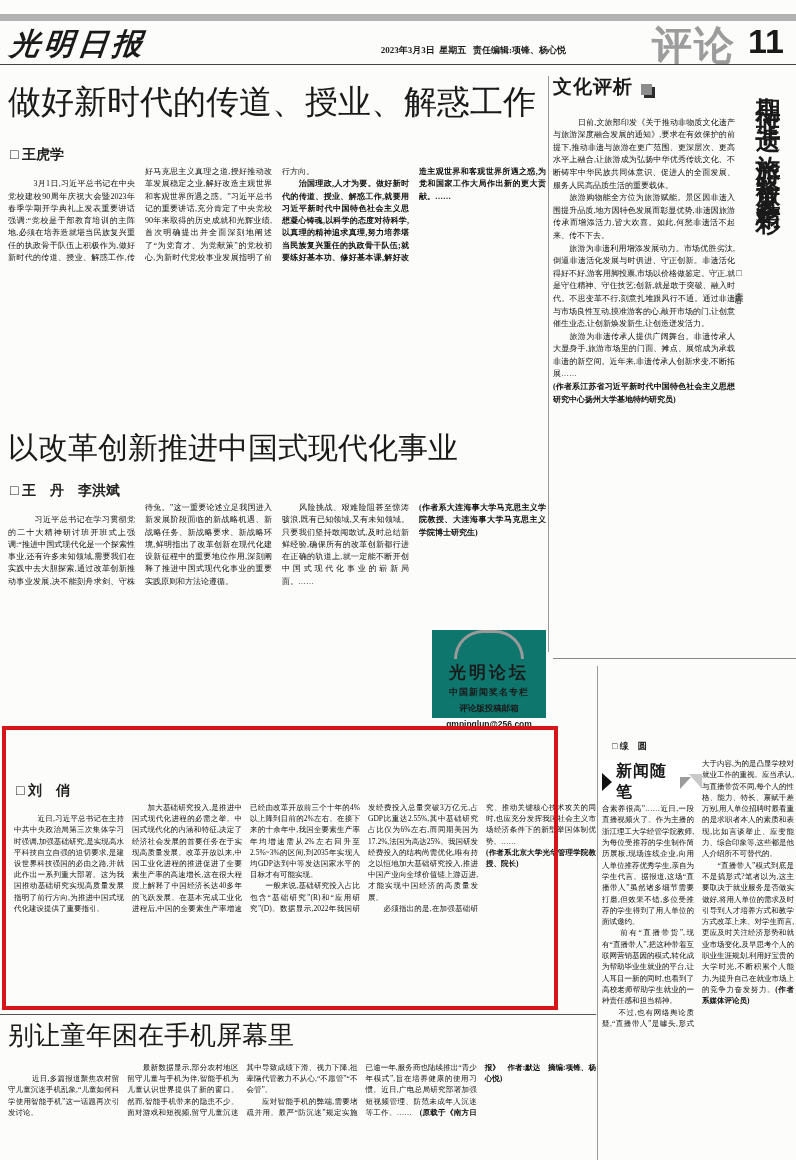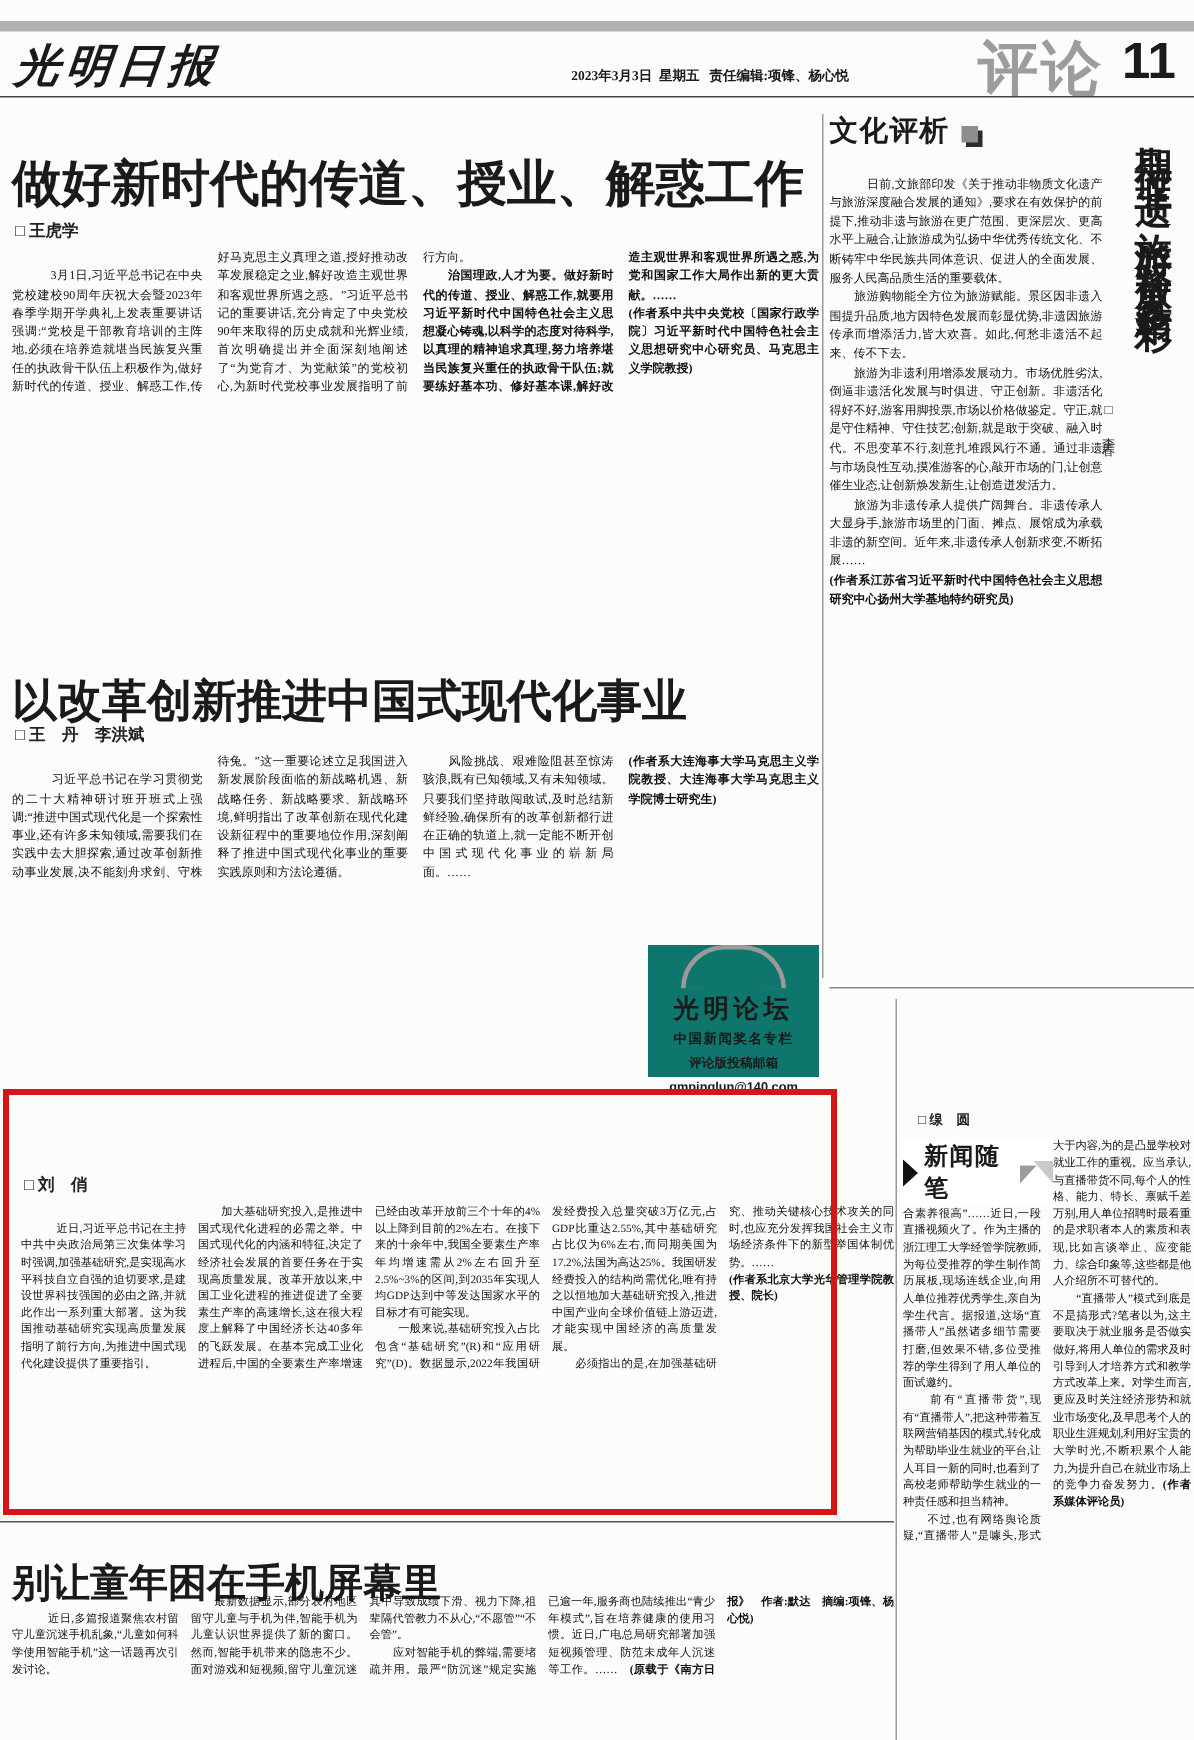--- a/index.html
+++ b/index.html
@@ -11,22 +11,22 @@
   
   .topbar{left:0;top:14px;width:796px;height:7px;background:#b2b2b2;}
   .masthead{left:10px;top:24px;font-size:30px;font-weight:bold;font-style:italic;
             letter-spacing:4px;transform:skewX(-6deg);font-family:"DejaVu Serif",serif;}
   .dateline{right:230px;top:44px;font-size:9px;font-weight:bold;white-space:pre;text-align:right;left:auto;}
   .section-label{left:652px;top:18px;font-size:40px;font-weight:bold;color:#9c9c9c;
                  font-family:"Liberation Sans",sans-serif;letter-spacing:2px;}
   .page-num{left:748px;top:22px;font-size:34px;font-weight:bold;font-family:"Liberation Sans",sans-serif;}
   .headrule{left:0;top:64px;width:796px;height:1px;background:#444;}
   
-  .headline{font-weight:bold;font-family:"Liberation Sans","DejaVu Sans",sans-serif;line-height:1.08;margin-top:20px;}
-  .byline{font-size:11px;font-weight:bold;color:#222;}
+  .headline{font-weight:normal;font-family:"Liberation Sans","DejaVu Sans",sans-serif;line-height:1.08;}
+  .byline{font-size:14px;font-weight:bold;color:#222;}
   .bodytext{font-size:8px;line-height:12.3px;text-align:justify;white-space:pre-wrap;color:#111;}
   .bodytext .credit{font-weight:bold;}
   .cols4{column-count:4;column-gap:10px;column-fill:balance;}
   .cols5{column-count:5;column-gap:8px;column-fill:balance;}
   .cols2{column-count:2;column-gap:8px;column-fill:balance;}
   .em{font-weight:bold;}
   
   .culture-label{font-size:19px;font-weight:bold;font-family:"Liberation Sans",sans-serif;letter-spacing:1px;}
   .cube{display:inline-block;width:11px;height:11px;background:#8d8d8d;box-shadow:3px 3px 0 #2b2b2b;
         margin-left:4px;vertical-align:middle;}
@@ -71,37 +71,37 @@
   <div class="abs dateline">2023年3月3日  星期五   责任编辑:项锋、杨心悦</div>
   <div class="abs section-label">评论</div>
   <div class="abs page-num">11</div>
   <div class="abs headrule"></div>
 
   <div class="abs headline" style="left:8px;top:84px;width:540px;font-size:33px;">做好新时代的传道、授业、解惑工作</div>
   <div class="abs byline" style="left:10px;top:146px;">□ 王虎学</div>
   <div class="abs bodytext cols4" style="left:8px;top:166px;width:538px;height:252px;overflow:hidden;">
     <span>　　3月1日,习近平总书记在中央党校建校90周年庆祝大会暨2023年春季学期开学典礼上发表重要讲话强调:“党校是干部教育培训的主阵地,必须在培养造就堪当民族复兴重任的执政骨干队伍上积极作为,做好新时代的传道、授业、解惑工作,传好马克思主义真理之道,授好推动改革发展稳定之业,解好改造主观世界和客观世界所遇之惑。”习近平总书记的重要讲话,充分肯定了中央党校90年来取得的历史成就和光辉业绩,首次明确提出并全面深刻地阐述了“为党育才、为党献策”的党校初心,为新时代党校事业发展指明了前行方向。
 </span><span class="em">　　治国理政,人才为要。做好新时代的传道、授业、解惑工作,就要用习近平新时代中国特色社会主义思想凝心铸魂,以科学的态度对待科学,以真理的精神追求真理,努力培养堪当民族复兴重任的执政骨干队伍;就要练好基本功、修好基本课,解好改造主观世界和客观世界所遇之惑,为党和国家工作大局作出新的更大贡献。……
-</span><span class="credit">(作者系中共中央党校〔国家行政学院〕习近平新时代中国特色社会主义思想研究中心研究员、马克思主义学院教授)</span>
+</span>
   </div>
 
   <div class="abs headline" style="left:8px;top:432px;width:520px;font-size:30px;font-family:'Liberation Serif',serif;">以改革创新推进中国式现代化事业</div>
   <div class="abs byline" style="left:10px;top:482px;">□ 王　丹　李洪斌</div>
   <div class="abs bodytext cols4" style="left:8px;top:502px;width:538px;height:215px;overflow:hidden;">
     <span>　　习近平总书记在学习贯彻党的二十大精神研讨班开班式上强调:“推进中国式现代化是一个探索性事业,还有许多未知领域,需要我们在实践中去大胆探索,通过改革创新推动事业发展,决不能刻舟求剑、守株待兔。”这一重要论述立足我国进入新发展阶段面临的新战略机遇、新战略任务、新战略要求、新战略环境,鲜明指出了改革创新在现代化建设新征程中的重要地位作用,深刻阐释了推进中国式现代化事业的重要实践原则和方法论遵循。
 　　风险挑战、艰难险阻甚至惊涛骇浪,既有已知领域,又有未知领域。只要我们坚持敢闯敢试,及时总结新鲜经验,确保所有的改革创新都行进在正确的轨道上,就一定能不断开创中国式现代化事业的崭新局面。……
 </span><span class="credit">(作者系大连海事大学马克思主义学院教授、大连海事大学马克思主义学院博士研究生)</span>
   </div>
 
   <div class="abs forum" style="left:432px;top:630px;width:114px;height:88px;background:#0f766e;z-index:3;">
     <div class="arc"></div>
     <div class="forum-title">光明论坛</div>
     <div class="forum-sub">中国新闻奖名专栏</div>
     <div class="forum-line">评论版投稿邮箱</div>
-    <div class="forum-line">gmpinglun@140.com</div>
+    <div class="forum-line">gmpinglun@256.com</div>
   </div>
 
   <div class="abs byline" style="left:16px;top:782px;z-index:2;">□ 刘　俏</div>
   <div class="abs bodytext cols5" style="left:14px;top:802px;width:582px;height:200px;overflow:hidden;font-size:7.5px;line-height:11.2px;z-index:2;">
     <span>　　近日,习近平总书记在主持中共中央政治局第三次集体学习时强调,加强基础研究,是实现高水平科技自立自强的迫切要求,是建设世界科技强国的必由之路,并就此作出一系列重大部署。这为我国推动基础研究实现高质量发展指明了前行方向,为推进中国式现代化建设提供了重要指引。
 　　加大基础研究投入,是推进中国式现代化进程的必需之举。中国式现代化的内涵和特征,决定了经济社会发展的首要任务在于实现高质量发展。改革开放以来,中国工业化进程的推进促进了全要素生产率的高速增长,这在很大程度上解释了中国经济长达40多年的飞跃发展。在基本完成工业化进程后,中国的全要素生产率增速已经由改革开放前三个十年的4%以上降到目前的2%左右。在接下来的十余年中,我国全要素生产率年均增速需从2%左右回升至2.5%~3%的区间,到2035年实现人均GDP达到中等发达国家水平的目标才有可能实现。
 　　一般来说,基础研究投入占比包含“基础研究”(R)和“应用研究”(D)。数据显示,2022年我国研发经费投入总量突破3万亿元,占GDP比重达2.55%,其中基础研究占比仅为6%左右,而同期美国为17.2%,法国为高达25%。我国研发经费投入的结构尚需优化,唯有持之以恒地加大基础研究投入,推进中国产业向全球价值链上游迈进,才能实现中国经济的高质量发展。
 　　必须指出的是,在加强基础研究、推动关键核心技术攻关的同时,也应充分发挥我国社会主义市场经济条件下的新型举国体制优势。……
 </span><span class="credit">(作者系北京大学光华管理学院教授、院长)</span>
   </div>

